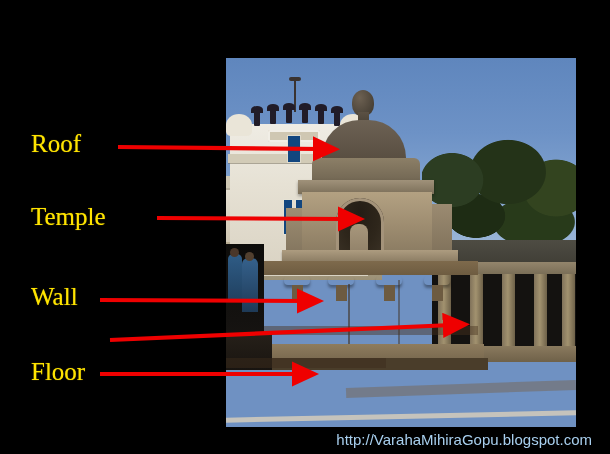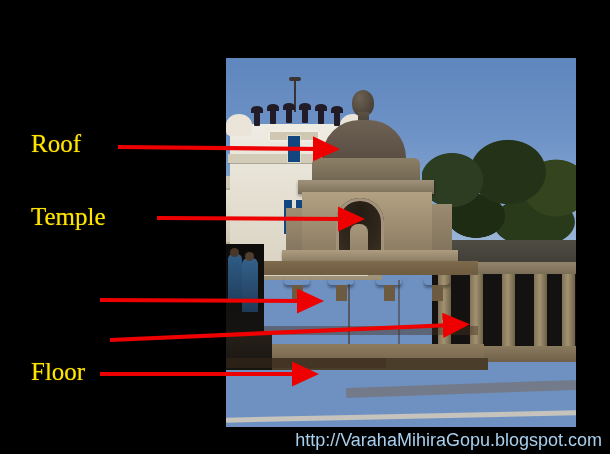--- a/index.html
+++ b/index.html
@@ -321,25 +321,25 @@
   
   #arrow-svg {
     position: absolute; left: 0; top: 0;
     width: 610px; height: 454px;
     pointer-events: none;
   }
 
   
   #footer-url {
     position: absolute;
-    right: 8px;
+    right: 18px;
     bottom: 6px;
     color: #a8cfee;
     font-family: "Liberation Sans", sans-serif;
-    font-size: 18px;
+    font-size: 15px;
     line-height: 16px;
     white-space: nowrap;
   }
 </style>
 </head>
 <body>
 
 <div id="slide">
 
 
@@ -414,20 +414,21 @@
     <div class="layer door-step"></div>
 
     <div class="layer ground"></div>
     <div class="layer ground-shadow"></div>
     <div class="layer ground-path"></div>
     <div class="layer ground-edge"></div>
   </div>
 
   <div class="callout-label" id="label-roof">Roof</div>
   <div class="callout-label" id="label-window">Temple</div>
+  <div class="callout-label" id="label-wall">Wall</div>
   <div class="callout-label" id="label-floor">Floor</div>
 
   <svg id="arrow-svg" viewBox="0 0 610 454">
     <defs>
       <marker id="ah" markerWidth="7" markerHeight="7" refX="2.2" refY="3" orient="auto">
         <path d="M0,0 L6.5,3 L0,6 z" fill="#ef0000"></path>
       </marker>
     </defs>
     <g id="arrow-group" stroke="#ef0000" stroke-width="4.2" fill="none" marker-end="url(#ah)">
         <line x1="118" y1="147" x2="322" y2="149" stroke="#ef0000"></line>

